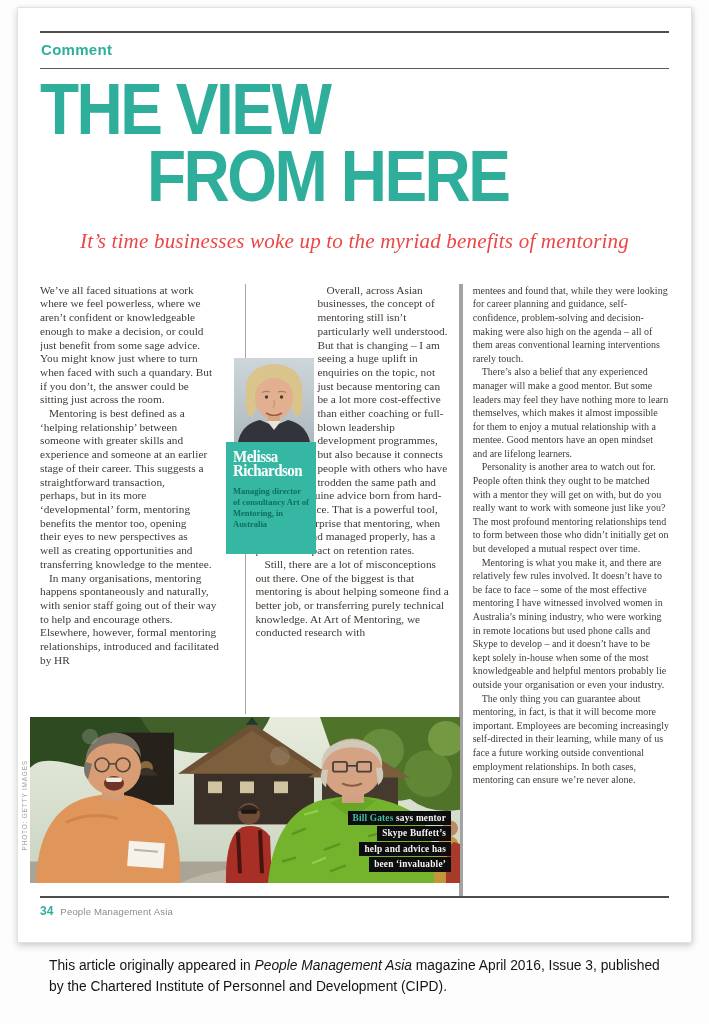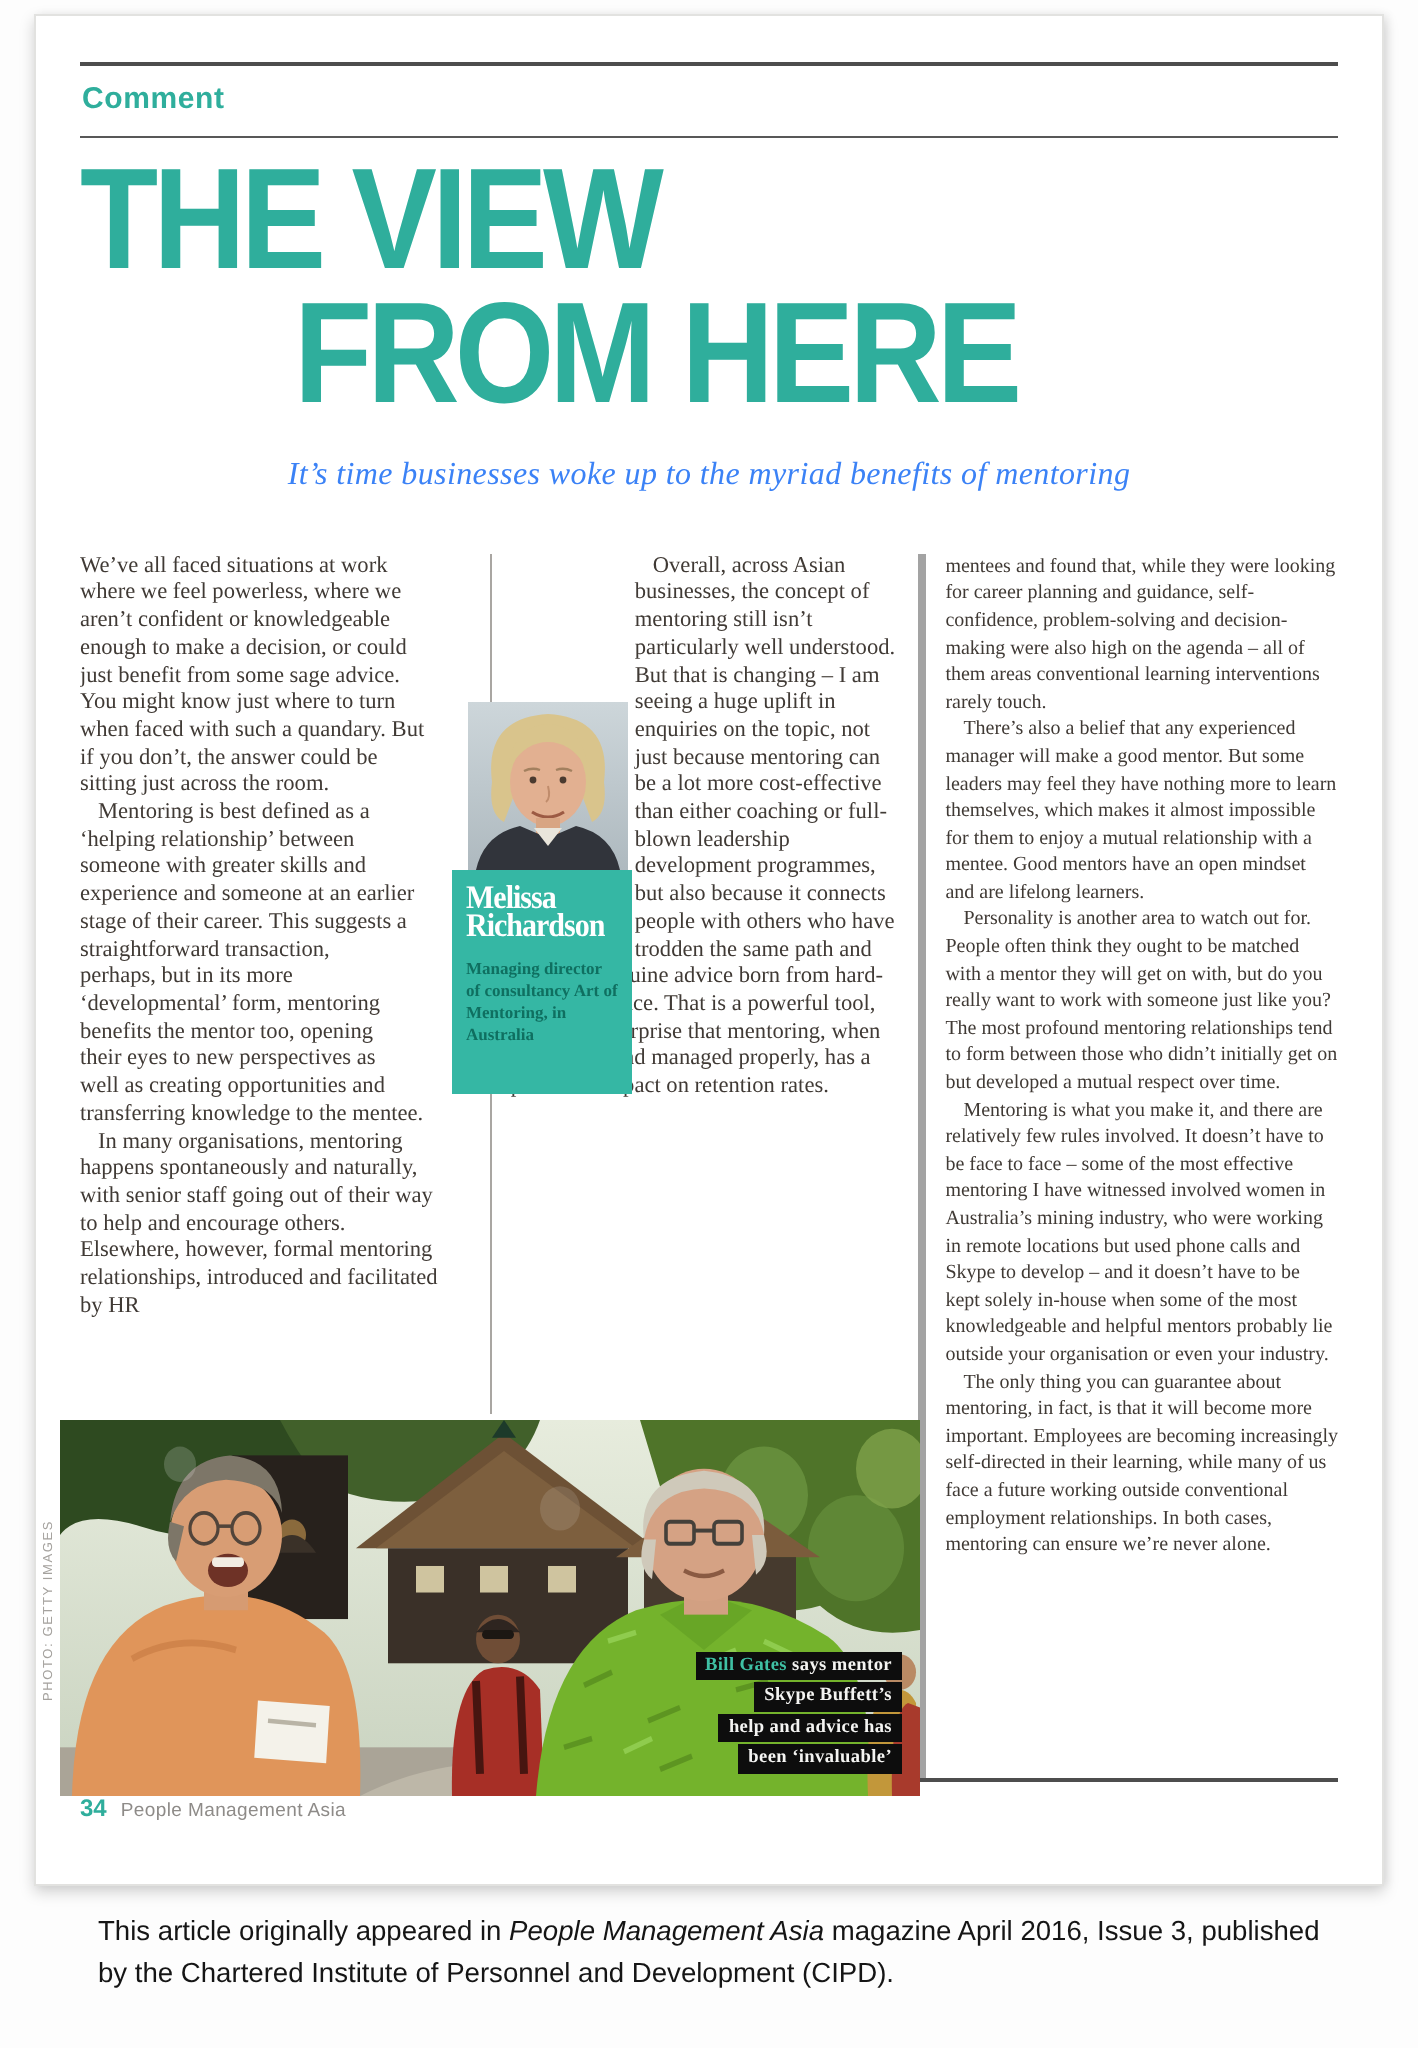--- a/index.html
+++ b/index.html
@@ -29,21 +29,21 @@
   }
   .title { margin-top:8px; line-height:.92; }
   .title span {
     display:block; color:#2fae9c; font-weight:bold;
     font-size:64px; letter-spacing:-2.5px;
     transform:scaleY(1.12); transform-origin:left top;
   }
   .title .t2 { margin-left:107px; margin-top:8px; }
   .subtitle {
     font-family:"Liberation Serif", serif; font-style:italic;
-    font-size:16px; color:#3b82f6; text-align:center;
+    font-size:21px; color:#ef4444; text-align:center;
     margin-top:26px; letter-spacing:.2px;
   }
 
   
   .columns {
     position:relative; margin-top:30px; height:612px;
     font-family:"Liberation Serif", serif; font-size:11.3px;
     line-height:13.7px; color:#403a35;
   }
   .colwrap { display:flex; }
@@ -63,21 +63,21 @@
     width:90px; min-height:112px; background:#35b7a4; color:#fff;
     padding:7px 6px 8px 7px; margin-top:0;
   }
   .profile-name { font-weight:bold; font-size:15px; line-height:.95; letter-spacing:-.5px; }
   .profile-name span { display:block; transform:scaleY(1.1); transform-origin:left top; }
   .profile-role {
     margin-top:9px; font-size:8.5px; line-height:1.3; color:#0f6f60; font-weight:bold;
   }
 
   
-  .photo { position:absolute; left:-10px; top:433px; width:430px; height:188px; z-index:2;border-radius:15px; }
+  .photo { position:absolute; left:-10px; top:433px; width:430px; height:166px; z-index:2;border-radius:15px; }
   .photo svg { display:block; width:100%; height:100%; }
   .photo-caption { position:absolute; right:9px; bottom:11px; text-align:right; }
   .chip {
     display:block; margin-top:1px; text-align:right;
   }
   .chip > i {
     font-style:normal; display:inline-block; background:#0d0d0d; color:#f4f4f2;
     font-size:9.3px; font-weight:bold; line-height:12.5px; padding:1px 5px 1px 5px;
     letter-spacing:.2px;
   }
@@ -123,20 +123,21 @@
       <div class="colwrap">
 
         <div class="col col1">
           <p><span>We’ve all faced situations at work where we feel powerless, where we aren’t confident or knowledgeable enough to make a decision, or could just benefit from some sage advice. You might know just where to turn when faced with such a quandary. But if you don’t, the answer could be sitting just across the room.</span></p>
           <p class="indent"><span>Mentoring is best defined as a ‘helping relationship’ between someone with greater skills and experience and someone at an earlier stage of their career. </span><span class="spacer-r1"></span><span>This suggests a straightforward transaction, perhaps, but in its more ‘developmental’ form, mentoring benefits the mentor too, opening their eyes to new perspectives as well as creating opportunities and transferring knowledge to the mentee.</span></p>
           <p class="indent"><span>In many organisations, mentoring happens spontaneously and naturally, with senior staff going out of their way to help and encourage others. Elsewhere, however, formal mentoring relationships, introduced and facilitated by HR</span></p>
         </div>
 
         <div class="col col2">
           <p class="indent"><span class="spacer-l1"></span><span>Overall, across Asian businesses, the concept of mentoring still isn’t </span><span>particularly well understood. But that is changing – I am seeing a huge uplift in enquiries on the topic, not just because mentoring can be a lot more cost-effective than either coaching or full-blown leadership development programmes, but also because it connects people with others who have trodden the same path and can offer genuine advice born from hard-won experience. That is a powerful tool, and it’s no surprise that mentoring, when introduced and managed properly, has a profound impact on retention rates.</span></p>
+          <p class="indent"><span>Still, there are a lot of misconceptions out there. One of the biggest is that mentoring is about helping someone find a better job, or transferring purely technical knowledge. At Art of Mentoring, we conducted research with</span></p>
         </div>
 
         <div class="col col3">
           <p><span>mentees and found that, while they were looking for career planning and guidance, self-confidence, problem-solving and decision-making were also high on the agenda – all of them areas conventional learning interventions rarely touch.</span></p>
           <p class="indent"><span>There’s also a belief that any experienced manager will make a good mentor. But some leaders may feel they have nothing more to learn themselves, which makes it almost impossible for them to enjoy a mutual relationship with a mentee. Good mentors have an open mindset and are lifelong learners.</span></p>
           <p class="indent"><span>Personality is another area to watch out for. People often think they ought to be matched with a mentor they will get on with, but do you really want to work with someone just like you? The most profound mentoring relationships tend to form between those who didn’t initially get on but developed a mutual respect over time.</span></p>
           <p class="indent"><span>Mentoring is what you make it, and there are relatively few rules involved. It doesn’t have to be face to face – some of the most effective mentoring I have witnessed involved women in Australia’s mining industry, who were working in remote locations but used phone calls and Skype to develop – and it doesn’t have to be kept solely in-house when some of the most knowledgeable and helpful mentors probably lie outside your organisation or even your industry.</span></p>
           <p class="indent"><span>The only thing you can guarantee about mentoring, in fact, is that it will become more important. Employees are becoming increasingly self-directed in their learning, while many of us face a future working outside conventional employment relationships. In both cases, mentoring can ensure we’re never alone.</span></p>
         </div>
       </div>

